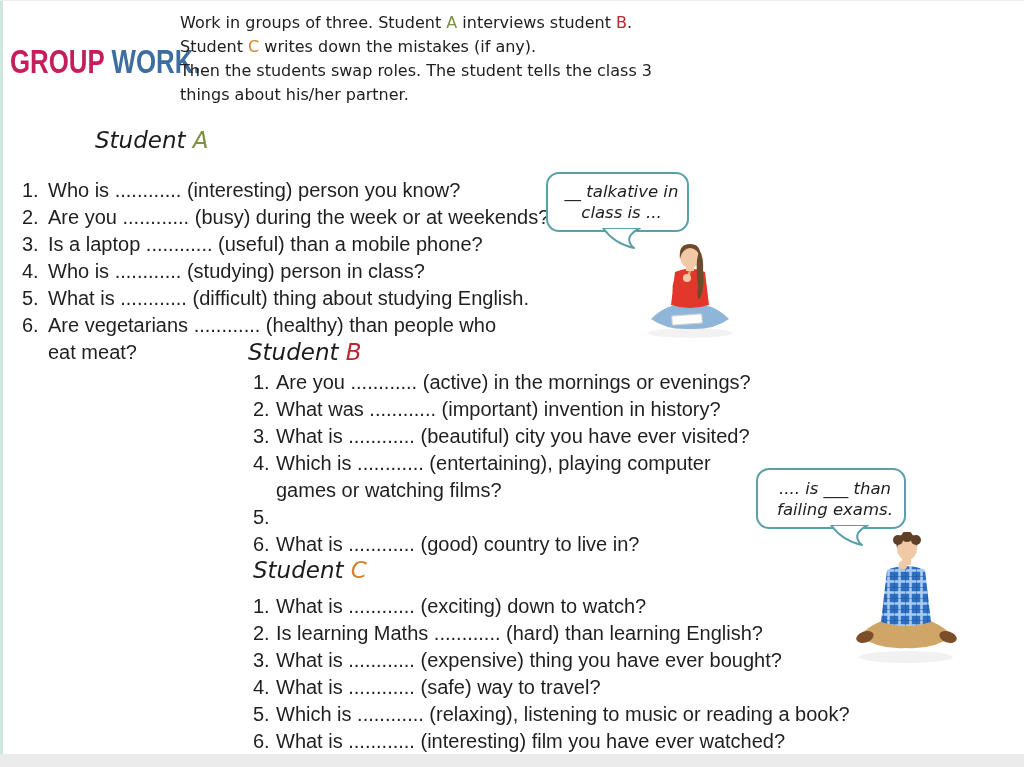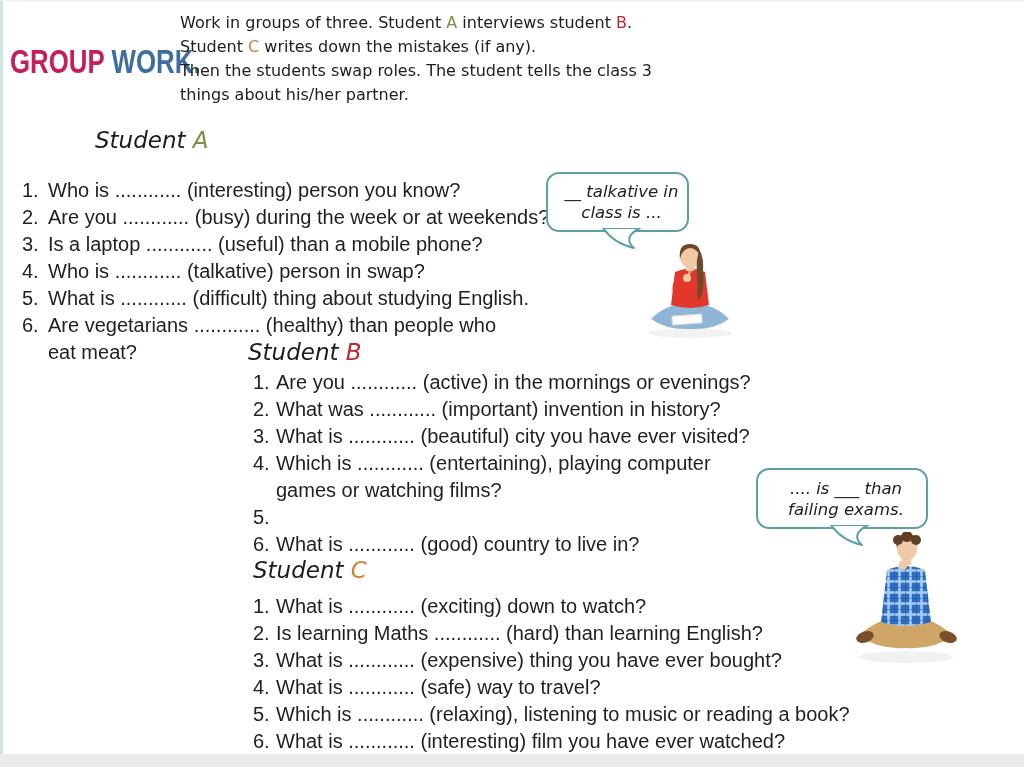--- a/index.html
+++ b/index.html
@@ -45,21 +45,21 @@
   .txt{white-space:pre-line;}
 
   .bubble{
     position:absolute;border:2px solid var(--bubble-border,#5AA0A8);border-radius:13px;
     background:#ffffff;font-family:"DejaVu Sans",sans-serif;font-style:italic;
     font-size:16.5px;line-height:21px;text-align:center;
     display:flex;align-items:center;justify-content:center;box-sizing:border-box;
   }
   .bubble .btxt{white-space:pre-line;margin-left:8px;}
   .bubble-1{left:546px;top:171px;width:143px;height:60px;}
-  .bubble-2{left:756px;top:467px;width:172px;height:61px;}
+  .bubble-2{left:756px;top:467px;width:150px;height:61px;}
   .tail{position:absolute;top:100%;margin-top:-2px;}
   .bubble-1 .tail{left:52px;}
   .bubble-2 .tail{left:70px;}
   .tail path{fill:#ffffff;stroke:var(--bubble-border,#5AA0A8);stroke-width:2;stroke-linejoin:round;}
 
   .figure{position:absolute;}
   .fig-girl{left:641px;top:241px;width:98px;height:98px;}
   .fig-boy{left:850px;top:531px;width:113px;height:132px;}
   .figure svg{width:100%;height:100%;display:block;}
 </style>
@@ -90,21 +90,21 @@
     <div class="item">
         <span class="num">2.</span>
         <span class="txt">Are you ............ (busy) during the week or at weekends?</span>
       </div>
     <div class="item">
         <span class="num">3.</span>
         <span class="txt">Is a laptop ............ (useful) than a mobile phone?</span>
       </div>
     <div class="item">
         <span class="num">4.</span>
-        <span class="txt">Who is ............ (talkative) person in swap?</span>
+        <span class="txt">Who is ............ (studying) person in class?</span>
       </div>
     <div class="item">
         <span class="num">5.</span>
         <span class="txt">What is ............ (difficult) thing about studying English.</span>
       </div>
     <div class="item">
         <span class="num">6.</span>
         <span class="txt">Are vegetarians ............ (healthy) than people who
 eat meat?</span>
       </div>

